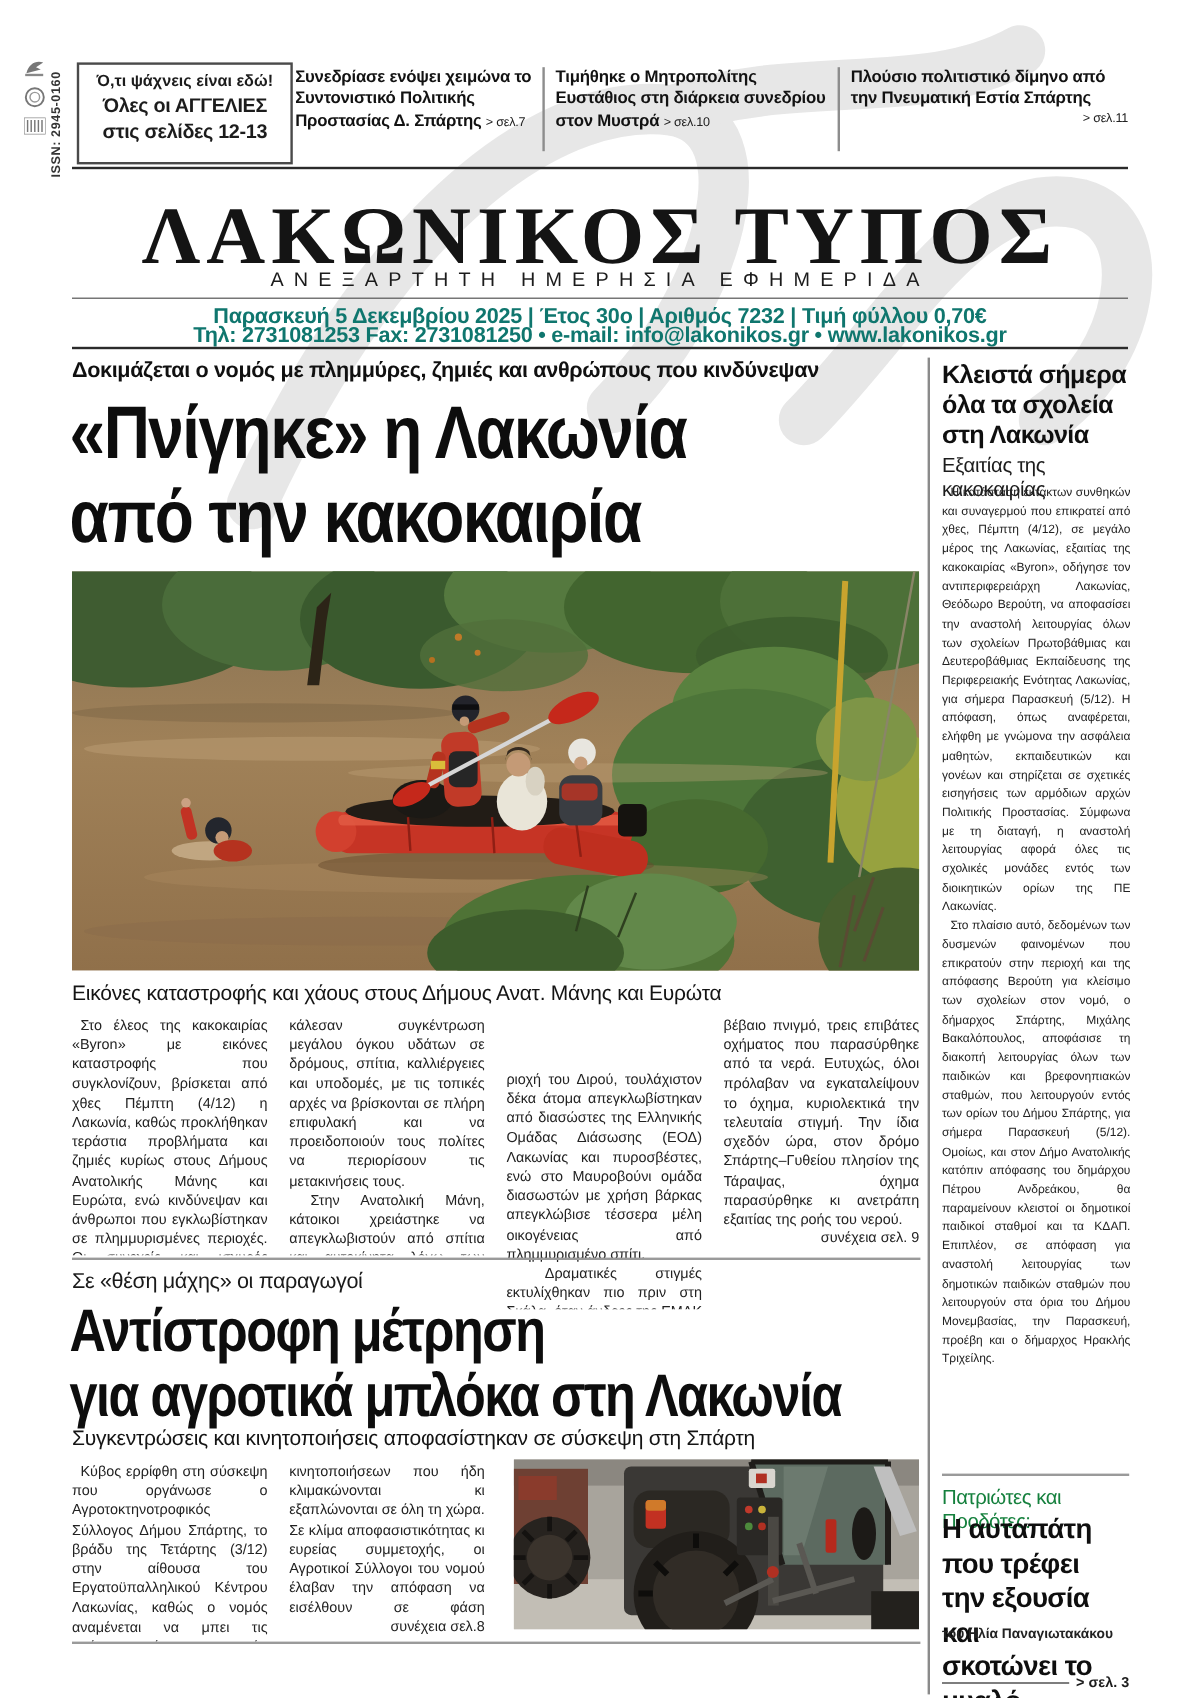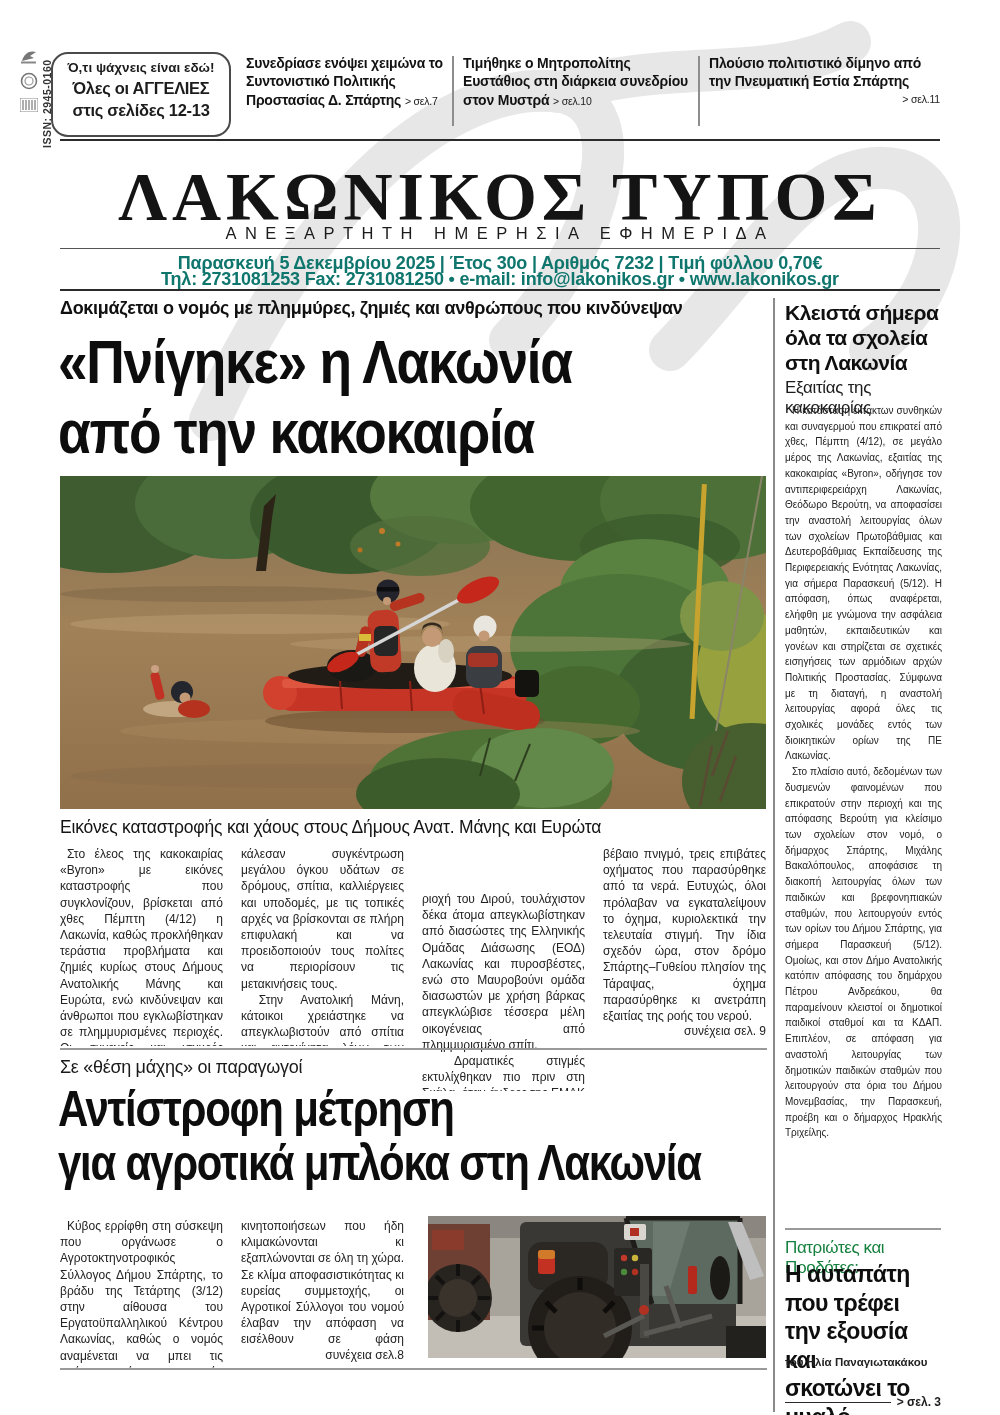--- a/index.html
+++ b/index.html
@@ -90,21 +90,21 @@
         <line x1="3" y1="2" x2="3" y2="12"></line>
           <line x1="6" y1="2" x2="6" y2="12"></line>
         <line x1="9" y1="2" x2="9" y2="12"></line>
           <line x1="12" y1="2" x2="12" y2="12"></line>
         <line x1="15" y1="2" x2="15" y2="12"></line>
       </g>
     </svg>
   </div>
   <div class="abs issn" style="left:41px;top:48px;height:100px;">ISSN: 2945-0160</div>
 
-  <div class="abs promo-box" style="left:51px;top:52px;width:168px;height:72px;border-radius:17px;">
+  <div class="abs promo-box" style="left:64px;top:52px;width:168px;height:72px;">
     <div class="promo-l1">Ό,τι ψάχνεις είναι εδώ!</div>
     <div class="promo-l2">Όλες οι ΑΓΓΕΛΙΕΣ</div>
     <div class="promo-l3">στις σελίδες 12-13</div>
   </div>
 
   <div class="abs teaser" style="left:246px;top:54px;width:198px;">
     <span>Συνεδρίασε ενόψει χειμώνα το Συντονιστικό Πολιτικής Προστασίας Δ. Σπάρτης </span><span class="pageref">&gt; σελ.7</span>
   </div>
   <div class="vline" style="left:452px;top:56px;height:70px;"></div>
   <div class="abs teaser" style="left:463px;top:54px;width:226px;">
@@ -253,20 +253,21 @@
   <div class="abs bodycol just prelines" style="left:422px;top:846px;width:163px;height:200px;text-indent:0;margin-top:45px;">ριοχή του Διρού, τουλάχιστον δέκα άτομα απεγκλωβίστηκαν από διασώστες της Ελληνικής Ομάδας Διάσωσης (ΕΟΔ) Λακωνίας και πυροσβέστες, ενώ στο Μαυροβούνι ομάδα διασωστών με χρήση βάρκας απεγκλώβισε τέσσερα μέλη οικογένειας από πλημμυρισμένο σπίτι.
 &nbsp;Δραματικές στιγμές εκτυλίχθηκαν πιο πριν στη Σκάλα, όταν άνδρες της ΕΜΑΚ διέσωσαν από</div>
   <div class="abs bodycol just prelines" style="left:603px;top:846px;width:163px;height:176px;text-indent:0;">βέβαιο πνιγμό, τρεις επιβάτες οχήματος που παρασύρθηκε από τα νερά. Ευτυχώς, όλοι πρόλαβαν να εγκαταλείψουν το όχημα, κυριολεκτικά την τελευταία στιγμή. Την ίδια σχεδόν ώρα, στον δρόμο Σπάρτης–Γυθείου πλησίον της Τάραψας, όχημα παρασύρθηκε κι ανετράπη εξαιτίας της ροής του νερού.</div>
   <div class="abs cont" style="left:603px;top:1024px;width:163px;">συνέχεια σελ. 9</div>
 
   <div class="grule" style="left:60px;top:1048px;width:707px;height:2px;"></div>
 
   <div class="abs kicker-lite" style="left:60px;top:1057px;width:700px;">Σε «θέση μάχης» οι παραγωγοί</div>
   <div class="abs hl hl2" style="left:58px;top:1080px;">Αντίστροφη μέτρηση</div>
   <div class="abs hl hl2" style="left:58px;top:1134px;">για αγροτικά μπλόκα στη Λακωνία</div>
+  <div class="abs caption" style="left:60px;top:1188px;width:710px;">Συγκεντρώσεις και κινητοποιήσεις αποφασίστηκαν σε σύσκεψη στη Σπάρτη</div>
 
   <div class="abs bodycol just" style="left:60px;top:1218px;width:163px;height:150px;">Κύβος ερρίφθη στη σύσκεψη που οργάνωσε ο Αγροτοκτηνοτροφικός Σύλλογος Δήμου Σπάρτης, το βράδυ της Τετάρτης (3/12) στην αίθουσα του Εργατοϋπαλληλικού Κέντρου Λακωνίας, καθώς ο νομός αναμένεται να μπει τις επόμενες ημέρες στον «χορό» των</div>
   <div class="abs bodycol just" style="left:241px;top:1218px;width:163px;height:132px;text-indent:0;">κινητοποιήσεων που ήδη κλιμακώνονται κι εξαπλώνονται σε όλη τη χώρα. Σε κλίμα αποφασιστικότητας κι ευρείας συμμετοχής, οι Αγροτικοί Σύλλογοι του νομού έλαβαν την απόφαση να εισέλθουν σε φάση αγωνιστικής δράσης.</div>
   <div class="abs cont" style="left:241px;top:1348px;width:163px;">συνέχεια σελ.8</div>
 
   <div class="abs photo-frame" style="left:428px;top:1216px;width:338px;height:142px;">
     <svg width="338" height="142" viewBox="0 0 338 142">
       <rect x="0" y="0" width="338" height="142" fill="#a8a49c"></rect>
       <rect x="0" y="0" width="338" height="22" fill="#8b8780"></rect>
       <rect x="0" y="100" width="338" height="42" fill="#c2beb5"></rect>

